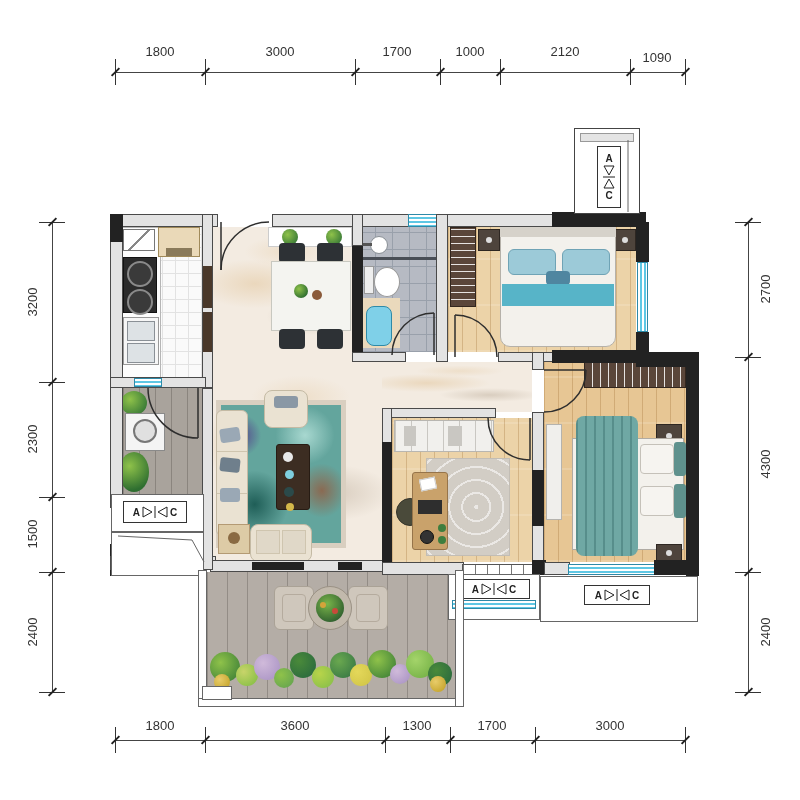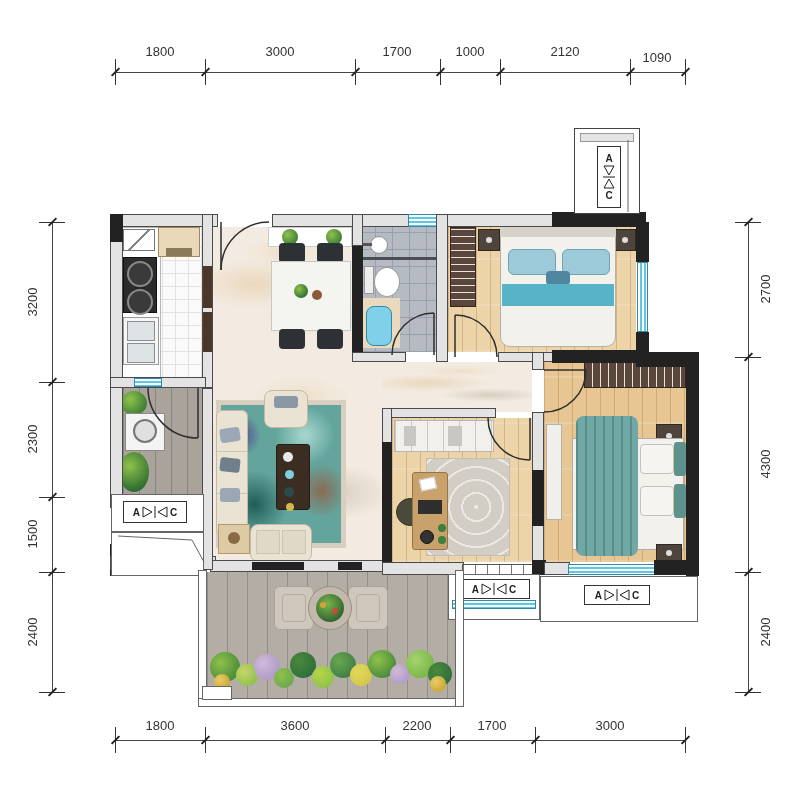--- a/index.html
+++ b/index.html
@@ -341,21 +341,21 @@
   <div class="tick" style="left:535px;top:727px;width:1px;height:26px;"></div>
   <div class="tick" style="left:685px;top:727px;width:1px;height:26px;"></div>
   <div class="slash" style="left:110px;top:739px;"></div>
   <div class="slash" style="left:200px;top:739px;"></div>
   <div class="slash" style="left:380px;top:739px;"></div>
   <div class="slash" style="left:445px;top:739px;"></div>
   <div class="slash" style="left:530px;top:739px;"></div>
   <div class="slash" style="left:680px;top:739px;"></div>
   <span class="dim-label" style="left:138px;top:718px;">1800</span>
   <span class="dim-label" style="left:273px;top:718px;">3600</span>
-  <span class="dim-label" style="left:395px;top:718px;">2200</span>
+  <span class="dim-label" style="left:395px;top:718px;">1300</span>
   <span class="dim-label" style="left:470px;top:718px;">1700</span>
   <span class="dim-label" style="left:588px;top:718px;">3000</span>
 
   <div class="dim-line" style="left:52px;top:222px;width:1px;height:470px;"></div>
   <div class="tick" style="left:39px;top:222px;width:26px;height:1px;"></div>
   <div class="tick" style="left:39px;top:382px;width:26px;height:1px;"></div>
   <div class="tick" style="left:39px;top:497px;width:26px;height:1px;"></div>
   <div class="tick" style="left:39px;top:572px;width:26px;height:1px;"></div>
   <div class="tick" style="left:39px;top:692px;width:26px;height:1px;"></div>
   <div class="slash" style="left:47px;top:221px;"></div>

